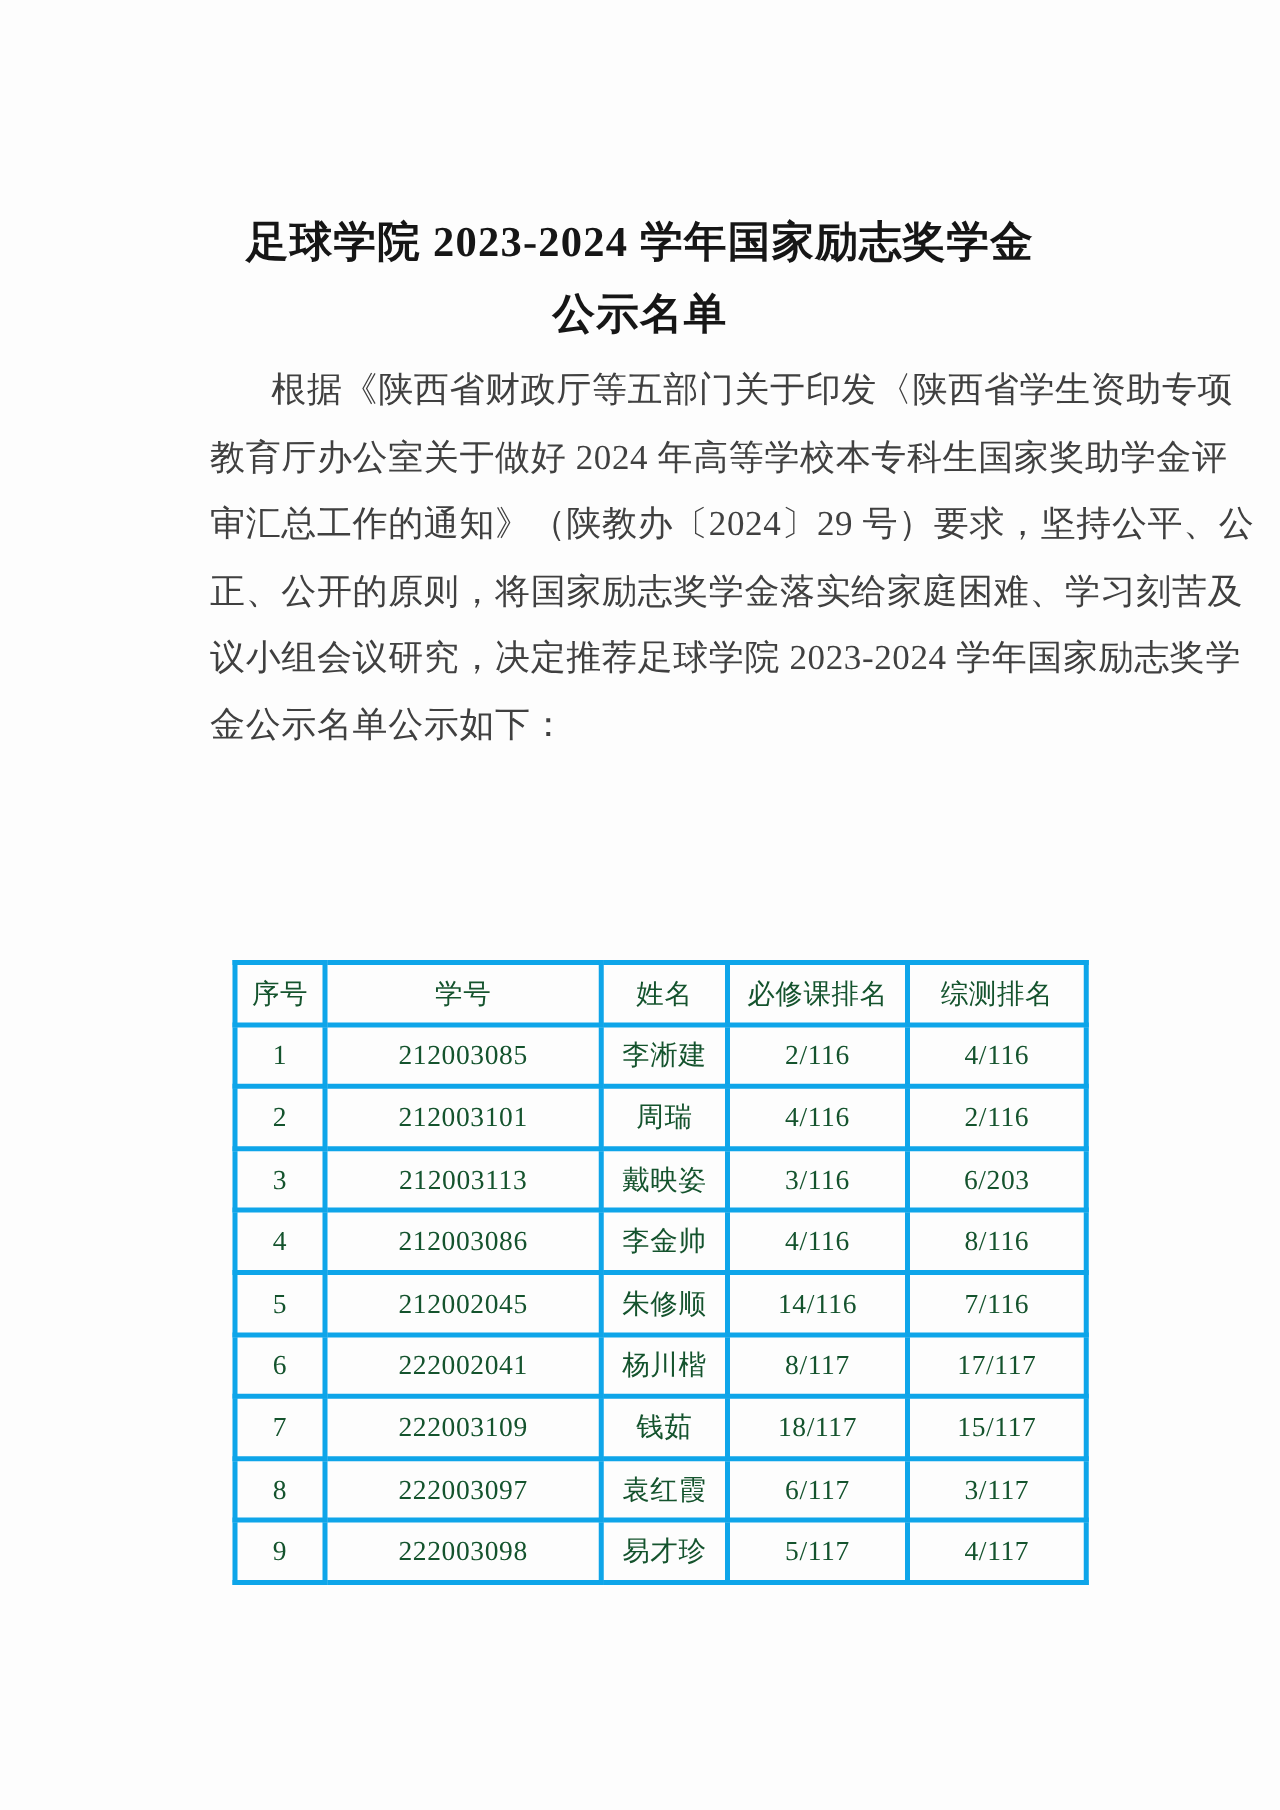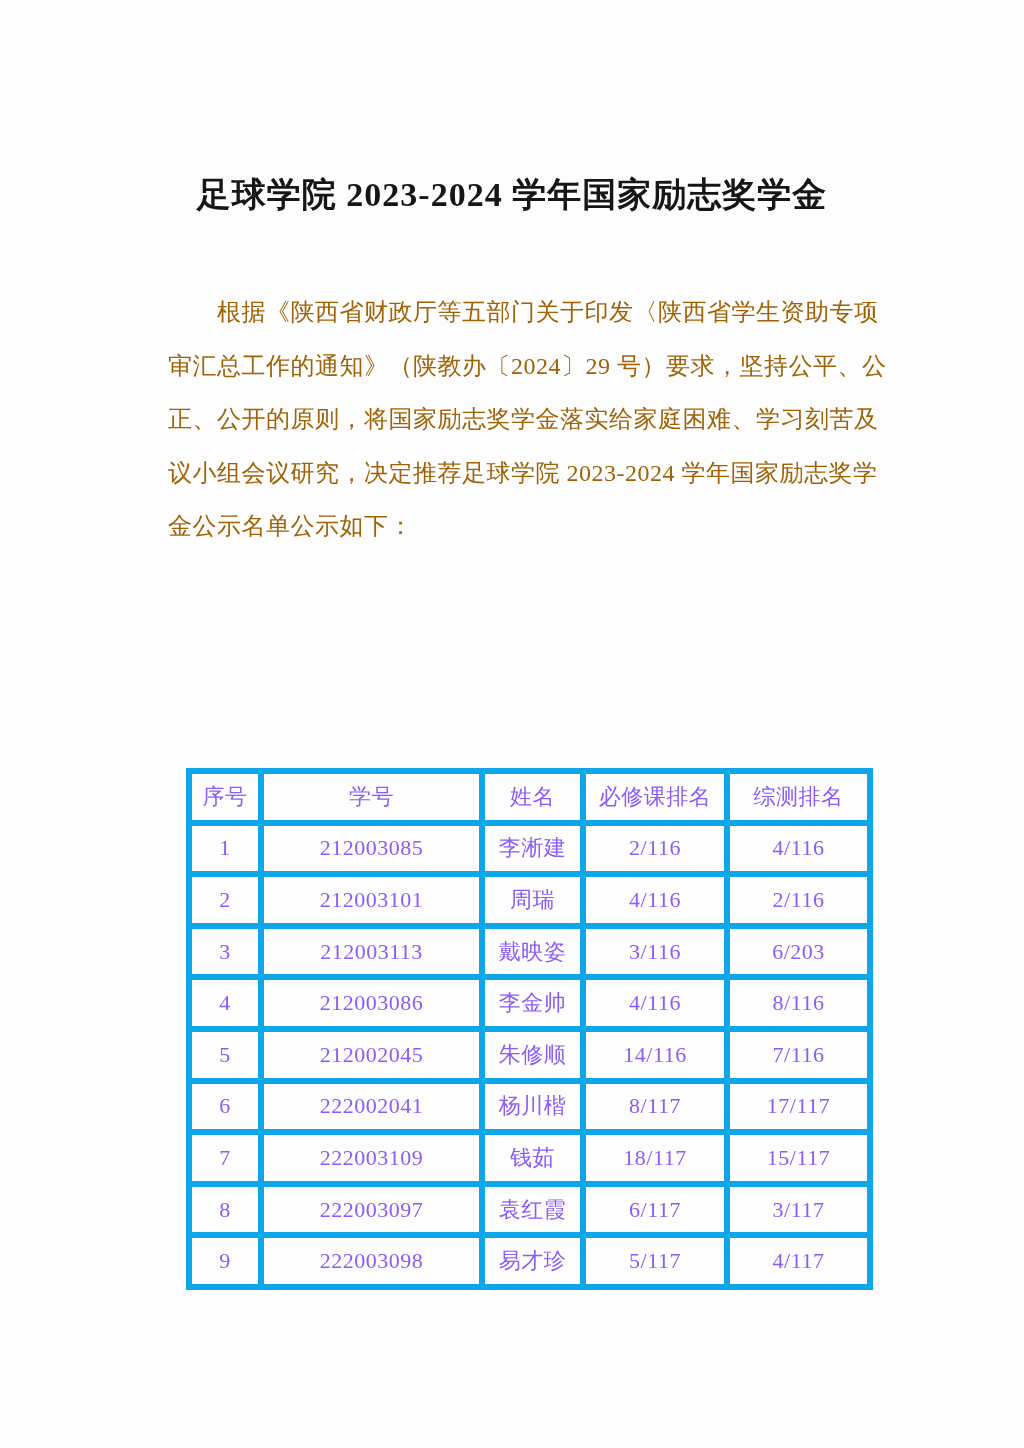--- a/index.html
+++ b/index.html
@@ -28,22 +28,22 @@
     font-weight: 700;
     line-height: 57px;
     letter-spacing: 1px;
     color: #161616;
   }
   .paragraph {
     position: absolute;
     top: 286px;
     left: 168px;
     width: 716px;
-    font-size: 24px;
-    color: #a16207;
+    font-size: 28px;
+    color: #404040;
   }
   .para-line {
     height: 53.5px;
     line-height: 53.5px;
     white-space: nowrap;
     letter-spacing: 0.5px;
   }
   .para-line.indent {
     text-indent: 49px;
   }
@@ -51,46 +51,48 @@
     position: absolute;
     top: 768px;
     left: 186px;
     width: 681px;
     border-collapse: collapse;
     table-layout: fixed;
     background: #fdfdfd;
   }
   .score-table th,
   .score-table td {
-    border: 6px solid #0ea5e9;
+    border: 4px solid #0ea5e9;
     text-align: center;
     vertical-align: middle;
     height: 45.6px;
     padding: 0;
     font-weight: 400;
     font-size: 22px;
-    color: #8b5cf6;
+    color: #14532d;
     letter-spacing: 0.5px;
     margin-left: 20px;
   }
   .score-table th {
     font-size: 22px;
   }
 </style>
 </head>
 <body>
 
 <div class="page">
 
   <div class="title-block">
     <div class="title-line">足球学院 2023-2024 学年国家励志奖学金</div>
+    <div class="title-line">公示名单</div>
   </div>
 
   <div class="paragraph">
     <div class="para-line indent">根据《陕西省财政厅等五部门关于印发〈陕西省学生资助专项</div>
+    <div class="para-line">教育厅办公室关于做好 2024 年高等学校本专科生国家奖助学金评</div>
     <div class="para-line">审汇总工作的通知》（陕教办〔2024〕29 号）要求，坚持公平、公</div>
     <div class="para-line">正、公开的原则，将国家励志奖学金落实给家庭困难、学习刻苦及</div>
     <div class="para-line">议小组会议研究，决定推荐足球学院 2023-2024 学年国家励志奖学</div>
     <div class="para-line">金公示名单公示如下：</div>
   </div>
 
   <table class="score-table">
     <colgroup>
       <col style="width:72px">
       <col style="width:221px">

